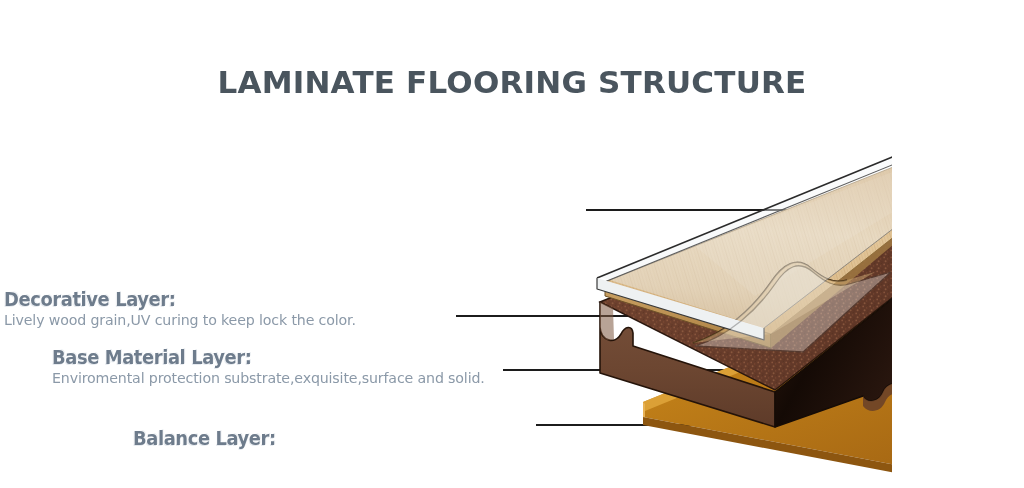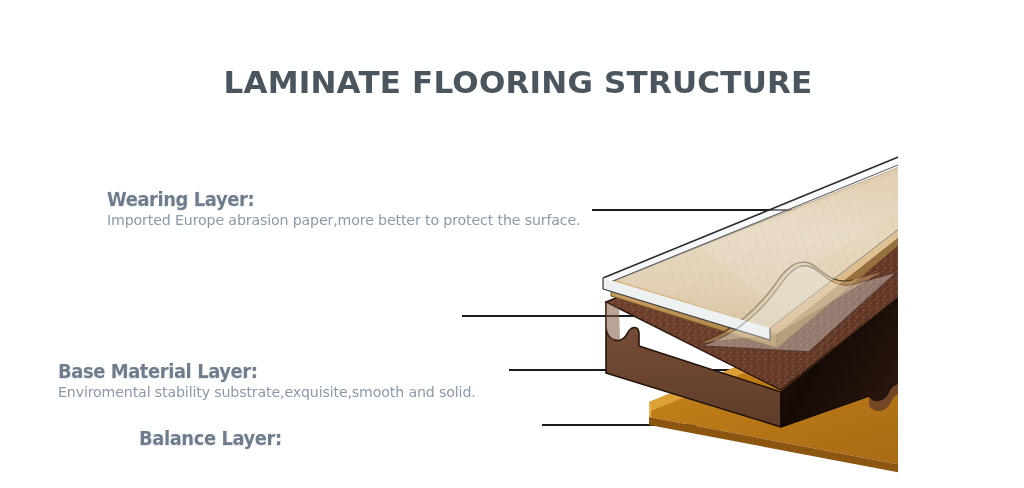--- a/index.html
+++ b/index.html
@@ -7,21 +7,20 @@
     padding: 0;
     background: #ffffff;
   }
   #page {
     position: relative;
     width: 892px;
     height: 488px;
     background: #ffffff;
     overflow: hidden;
     font-family: "Liberation Sans", sans-serif;
-    margin-left: 6px;
   }
 
   
   #title {
     position: absolute;
     left: 0;
     top: 64px;
     width: 1024px;
     text-align: center;
     font-family: "DejaVu Sans", sans-serif;
@@ -57,21 +56,21 @@
     font-family: "DejaVu Sans", sans-serif;
     font-size: 14.2px;
     font-weight: normal;
     color: #8b99a8;
     line-height: 20px;
     letter-spacing: -0.15px;
   }
 
   #callout-wearing   { left: 101px; top: 188px; }
   #callout-decorative{ left:   4px; top: 288px; }
-  #callout-base      { left:  52px; top: 360px; }
+  #callout-base      { left:  52px; top: 346px; }
   #callout-balance   { left: 133px; top: 427px; }
 
   
   .leader {
     position: absolute;
     height: 2px;
     background: #1c1c1c;
   }
   #leader-wearing    { left: 586px; top: 209px; width: 350px; }
   #leader-decorative { left: 456px; top: 315px; width: 172px; }
@@ -93,29 +92,29 @@
 
 <div id="page">
 
   <div id="title">LAMINATE FLOORING STRUCTURE</div>
 
   <div class="leader" id="leader-wearing"></div>
   <div class="leader" id="leader-decorative"></div>
   <div class="leader" id="leader-base"></div>
   <div class="leader" id="leader-balance"></div>
 
-  <div class="callout" id="callout-wearing">
-    <div class="callout-title">Wearing Layer:</div>
-    <div class="callout-desc">Imported Europe abrasion paper,more better to protect the surface.</div>
-  </div>
-
+
+  <div class="callout" id="callout-decorative">
+    <div class="callout-title">Decorative Layer:</div>
+    <div class="callout-desc">Lively wood grain,UV curing to keep lock the color.</div>
+  </div>
 
   <div class="callout" id="callout-base">
     <div class="callout-title">Base Material Layer:</div>
-    <div class="callout-desc">Enviromental stability substrate,exquisite,smooth and solid.</div>
+    <div class="callout-desc">Enviromental protection substrate,exquisite,surface and solid.</div>
   </div>
 
   <div class="callout" id="callout-balance">
     <div class="callout-title">Balance Layer:</div>
   </div>
 
   <div id="illustration">
     <svg width="449" height="345" viewBox="0 0 449 345" xmlns="http://www.w3.org/2000/svg">
       <defs>
 

